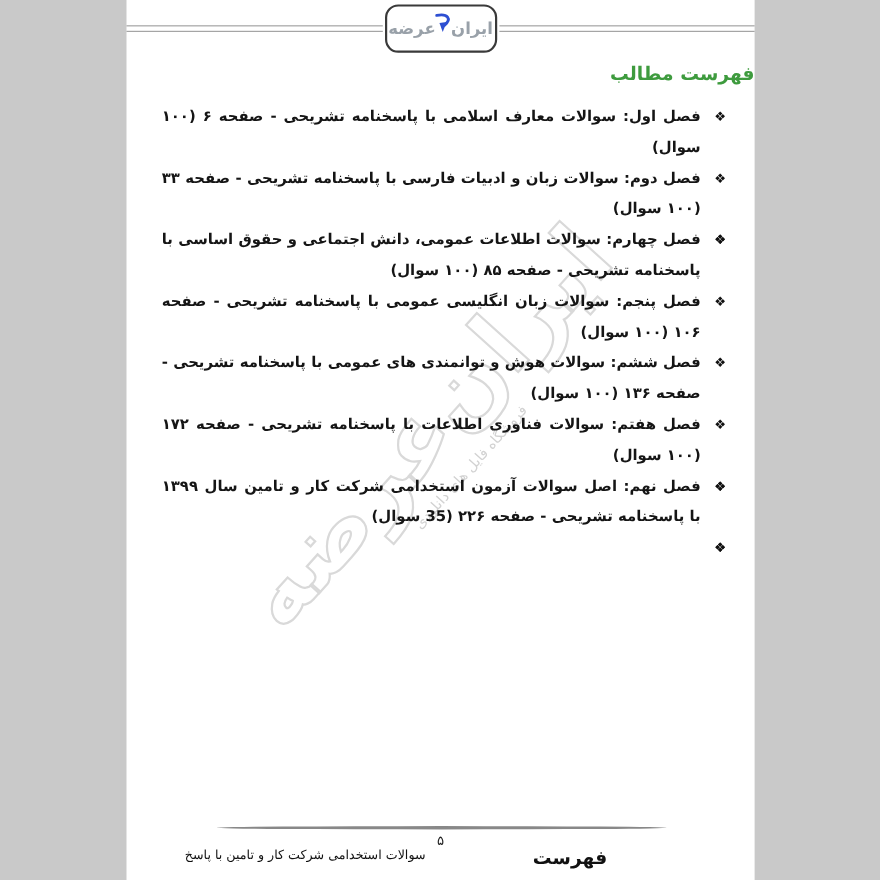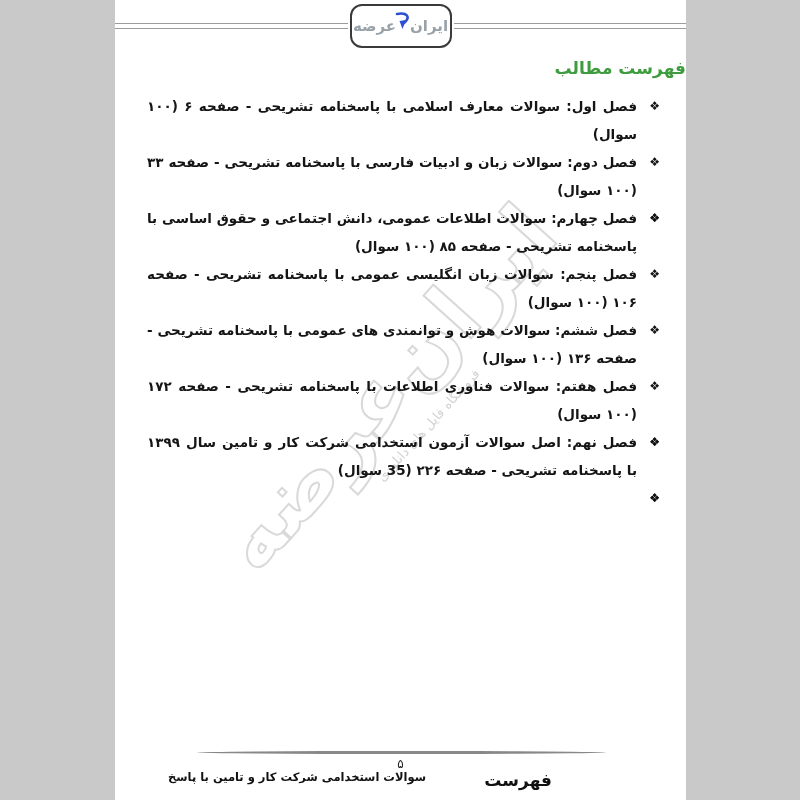--- a/index.html
+++ b/index.html
@@ -71,21 +71,21 @@
   .footer-rule{
     position:absolute;top:751px;left:82px;width:409px;height:3px;
     background:#888;border-radius:50%;z-index:2;
   }
   .page-number{
     position:absolute;top:757px;left:0;width:100%;text-align:center;
     font-size:12px;color:#222;z-index:2;
   }
   .footer-book{
     position:absolute;top:770px;left:53px;direction:rtl;
-    font-size:11.5px;font-weight:bold;color:#111;z-index:2;white-space:nowrap;
+    font-size:11.5px;font-weight:normal;color:#111;z-index:2;white-space:nowrap;
   }
   .footer-section{
     position:absolute;top:770px;right:134px;direction:rtl;
     font-size:17px;font-weight:bold;color:#111;z-index:2;white-space:nowrap;
   }
 </style>
 </head>
 <body>
 
 <div class="page">

